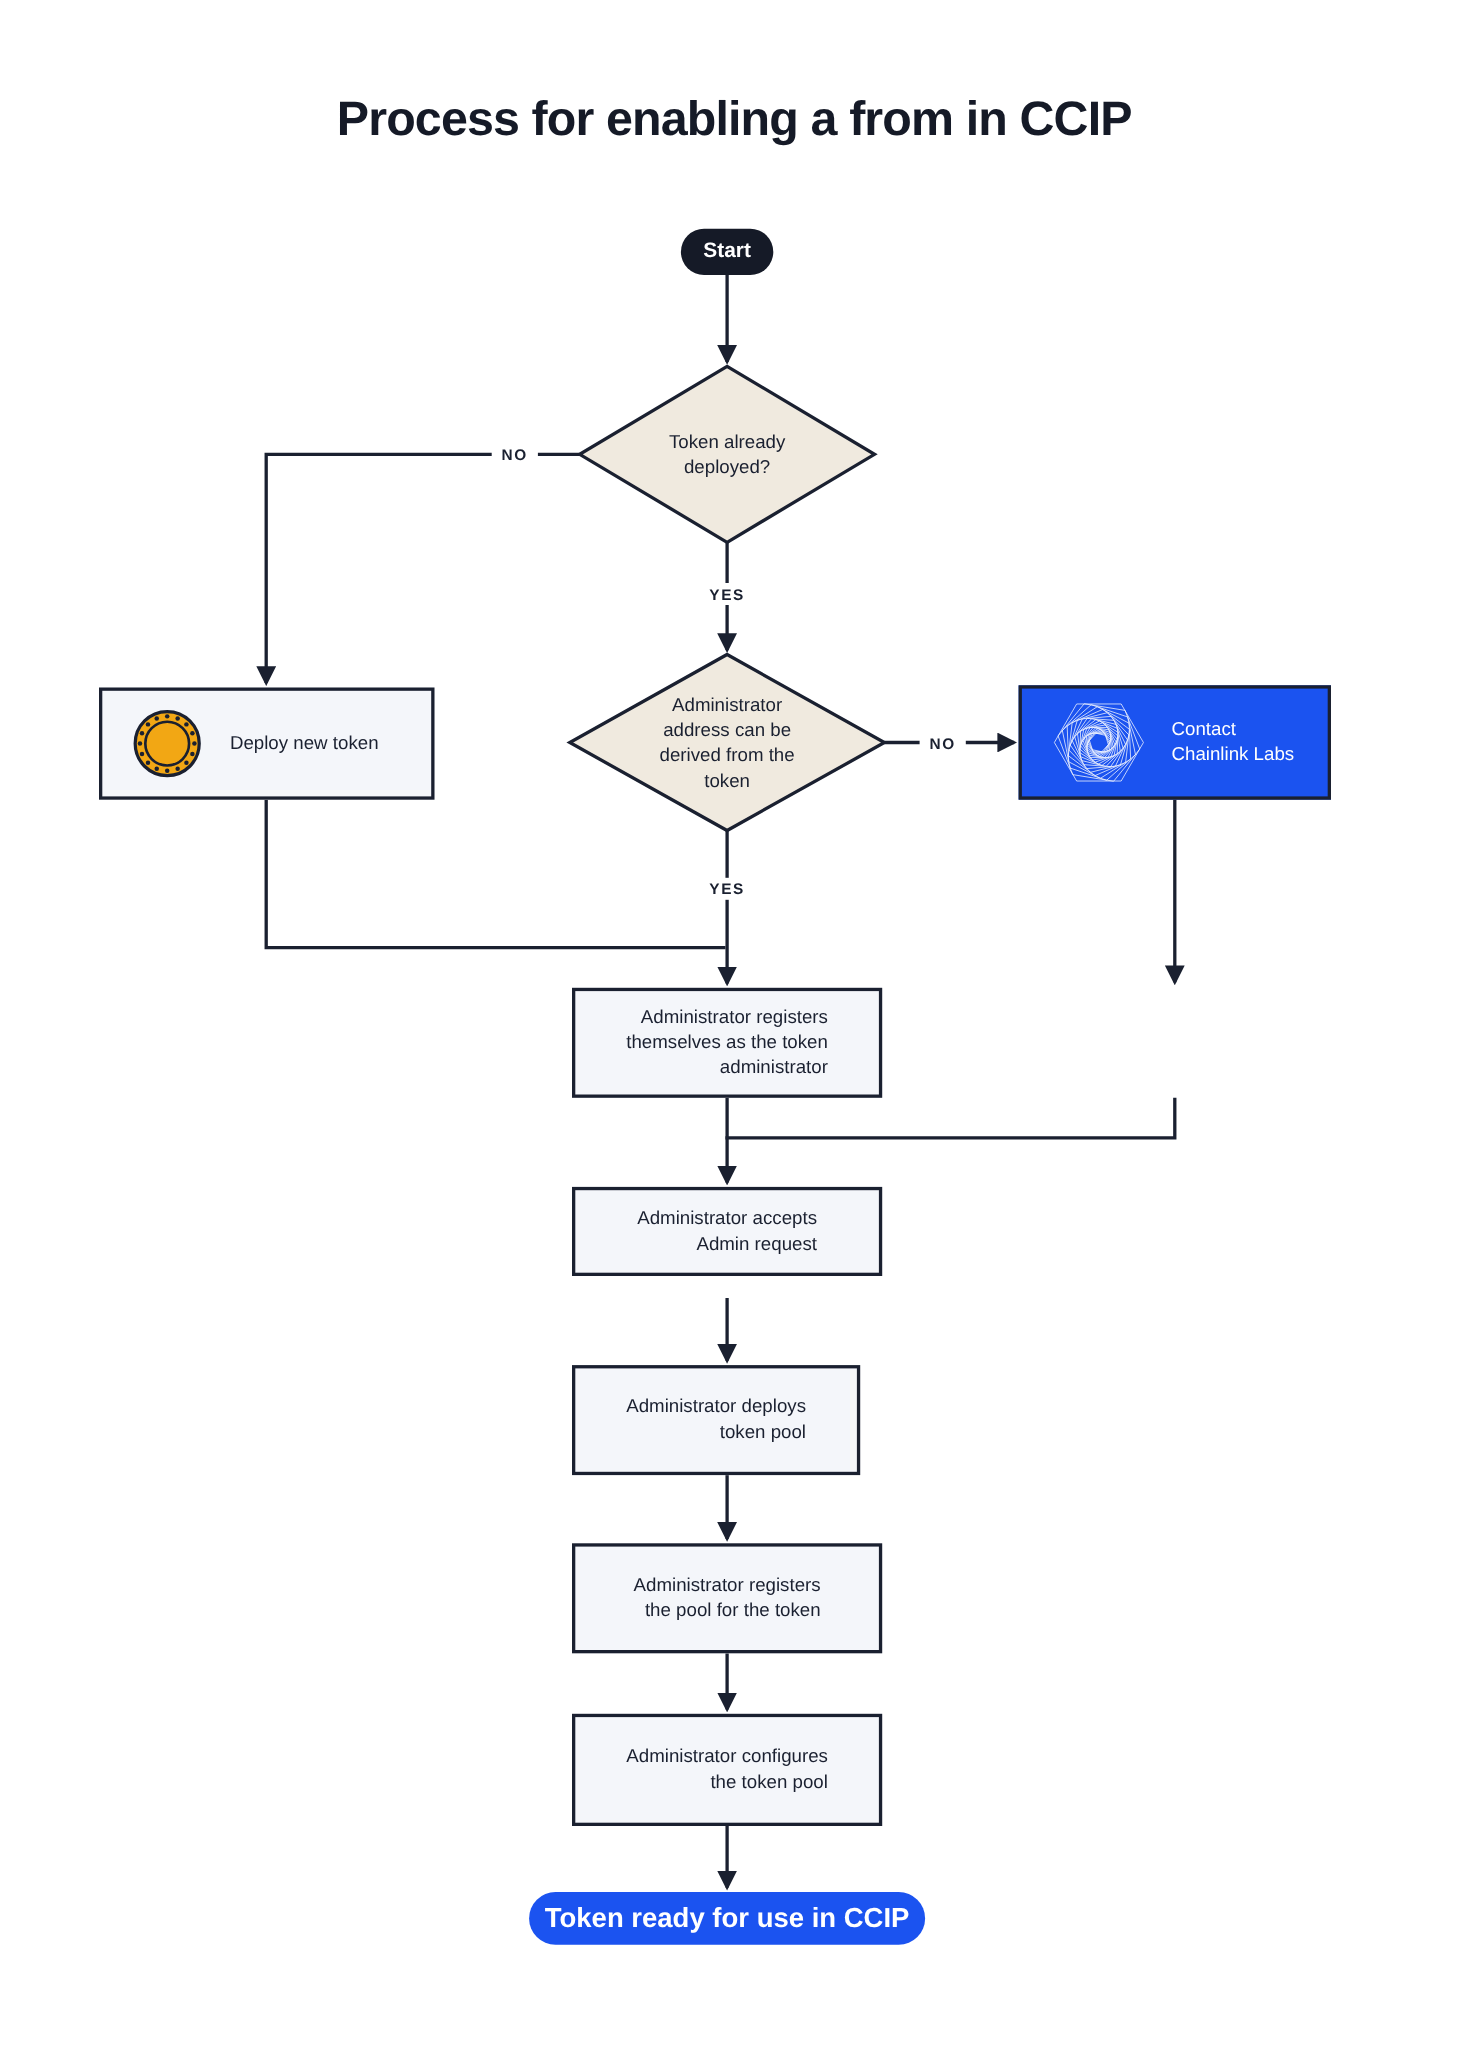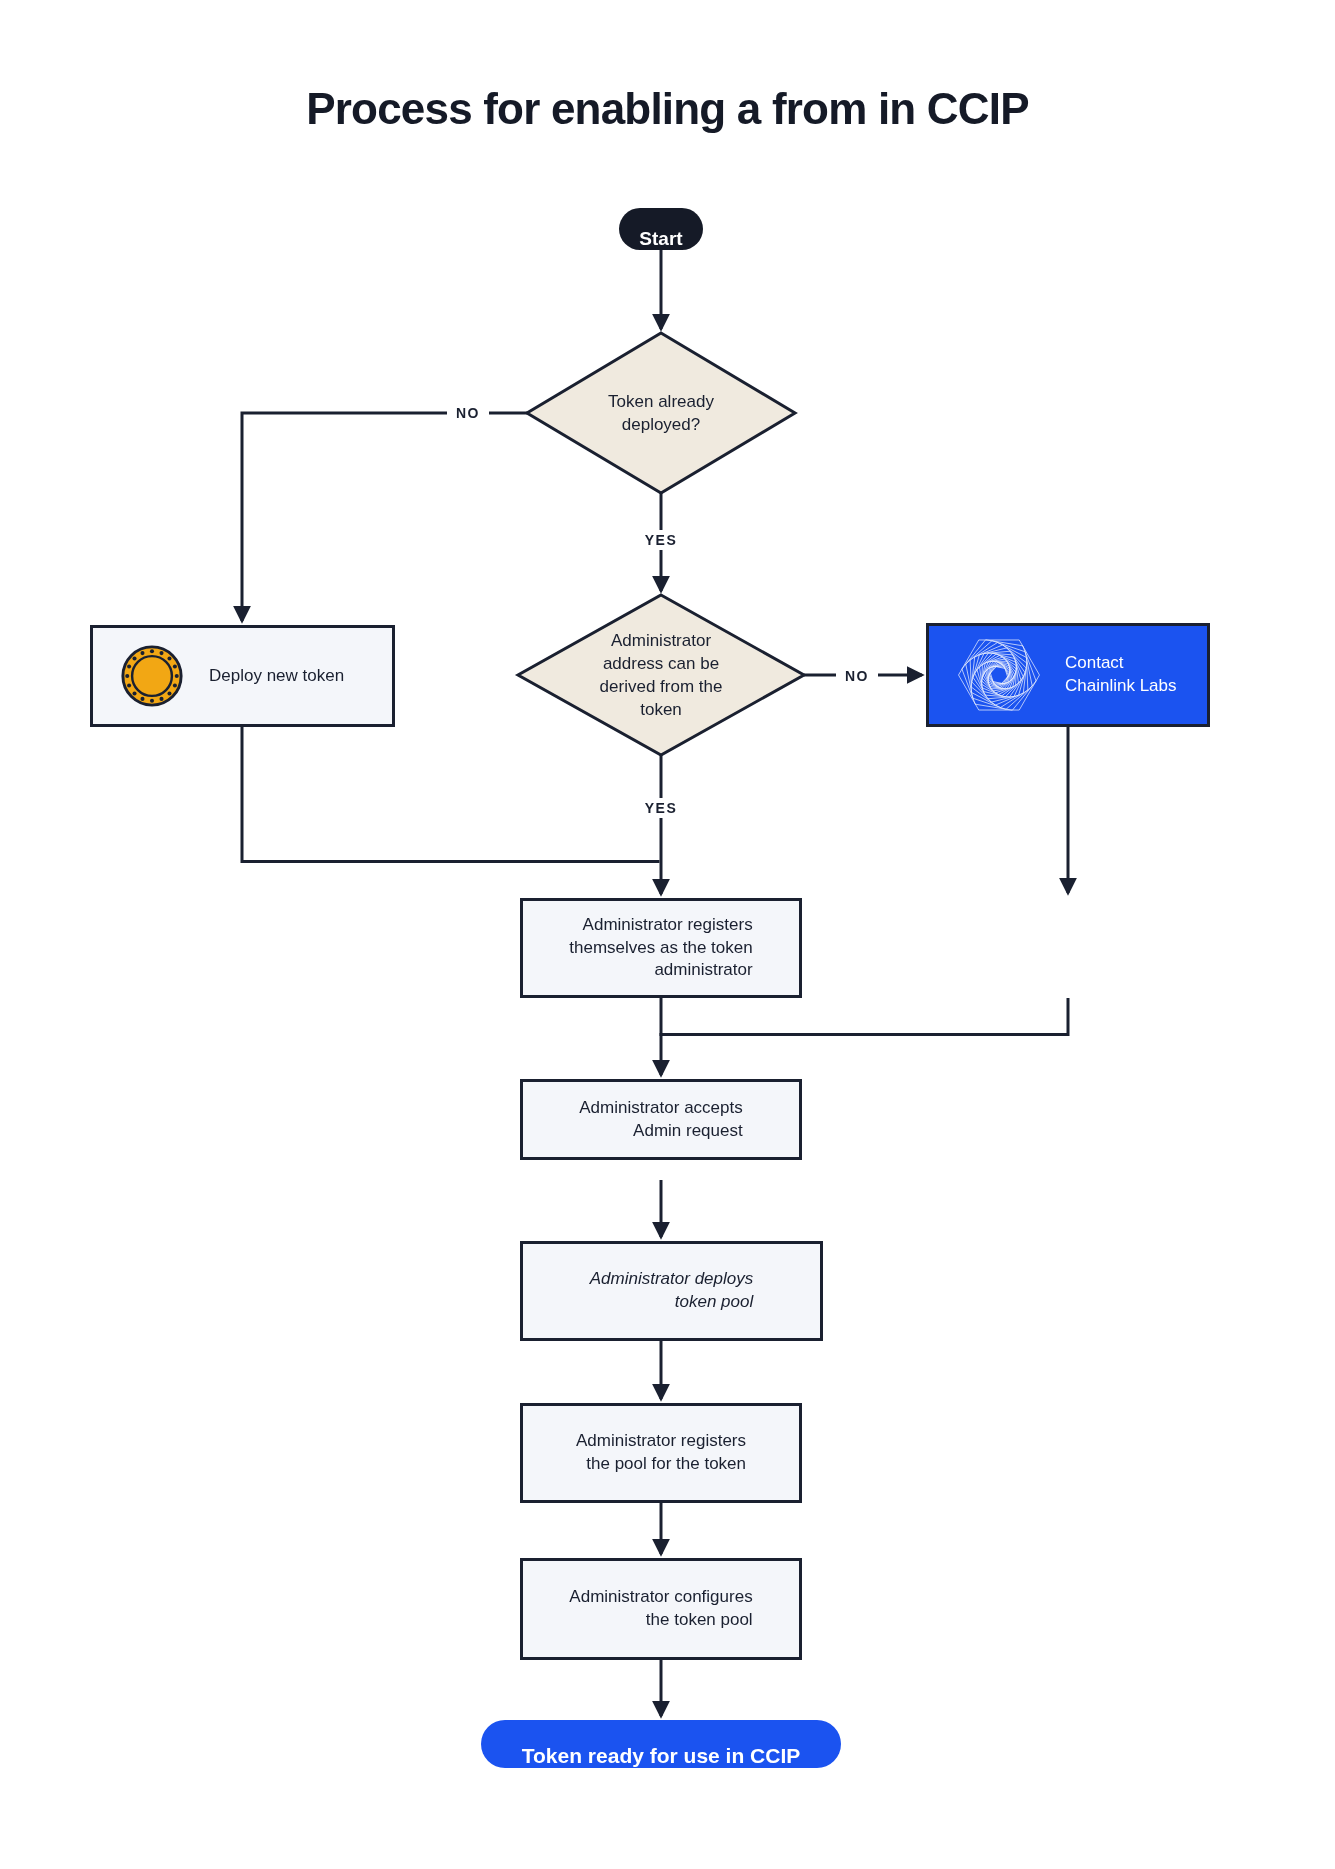--- a/index.html
+++ b/index.html
@@ -9,40 +9,40 @@
   }
   html,body{margin:0;padding:0;background:#fff;}
   body{font-family:"Liberation Sans","DejaVu Sans",sans-serif;color:var(--c-navy);}
   .canvas{position:relative;width:1335px;height:1869px;background:var(--c-white);overflow:hidden;}
   .title{position:absolute;left:0;top:84px;width:1335px;margin:0;text-align:center;
          font-size:44px;font-weight:700;letter-spacing:-0.8px;color:var(--c-pill_dark);}
   .wires{position:absolute;left:0;top:0;z-index:1;}
   .edge{fill:none;stroke:var(--c-navy);stroke-width:3px;}
   .diamond{fill:var(--c-beige);stroke:var(--c-navy);stroke-width:3px;}
   .node{position:absolute;z-index:2;box-sizing:border-box;}
-  .pill{display:flex;align-items:flex-end;justify-content:center;color:#fff;font-weight:700;}
+  .pill{display:flex;align-items:center;justify-content:center;color:#fff;font-weight:700;}
   .start-pill{left:619px;top:208px;width:84px;height:42px;border-radius:21px;
               background:var(--c-pill_dark);font-size:19px;}
   .end-pill{left:481px;top:1720px;width:360px;height:48px;border-radius:24px;
-            background:var(--c-blue);font-size:21px;}
+            background:var(--c-blue);font-size:25px;}
   .box{background:var(--c-light_panel);border:3px solid var(--c-navy);
        display:flex;align-items:center;justify-content:center;text-align:right;
        font-size:17px;line-height:1.35;white-space:pre-line;color:var(--c-navy);}
   .box.row{justify-content:flex-start;text-align:left;}
   .box-deploy{left:90px;top:625px;width:305px;height:102px;padding-left:26px;}
   .box-deploy .lbl{margin-left:24px;}
   .box-contact{left:926px;top:623px;width:284px;height:104px;background:var(--c-blue);
                color:#fff;padding-left:26px;}
   .box-contact .lbl{margin-left:22px;}
   .box-dark{left:898px;top:897px;width:340px;height:101px;background:var(--c-dark_panel);
             color:#fff;padding-left:24px;}
   .box-dark .lbl{margin-left:20px;}
   .box-a{left:520px;top:898px;width:282px;height:100px;}
   .box-accepts{left:520px;top:1079px;width:282px;height:81px;}
-  .box-deploys{left:520px;top:1241px;width:303px;height:100px;font-style:italic;}
+  .box-deploys{left:520px;top:1241px;width:262px;height:100px;}
   .box-regpool{left:520px;top:1403px;width:282px;height:100px;}
   .box-config{left:520px;top:1558px;width:282px;height:102px;}
   .diamond-text{position:absolute;z-index:2;text-align:center;font-size:17px;line-height:23px;
                 white-space:pre-line;color:var(--c-navy);}
   .dt-1{left:527px;top:390px;width:268px;}
   .dt-2{left:531px;top:629px;width:260px;}
   .edge-label{position:absolute;z-index:3;transform:translate(-50%,-50%);
               background:var(--c-white);padding:2px 9px;font-size:14px;font-weight:700;
               letter-spacing:1.5px;color:var(--c-navy);}
   .icon{flex:0 0 auto;display:block;}

